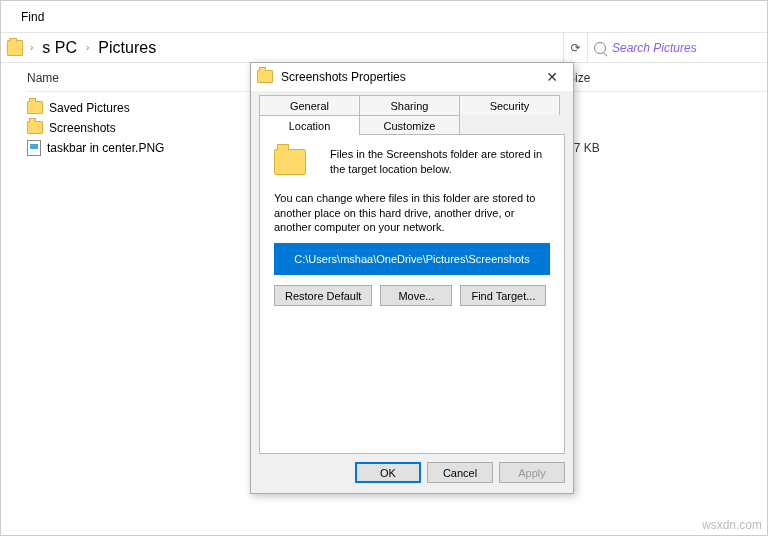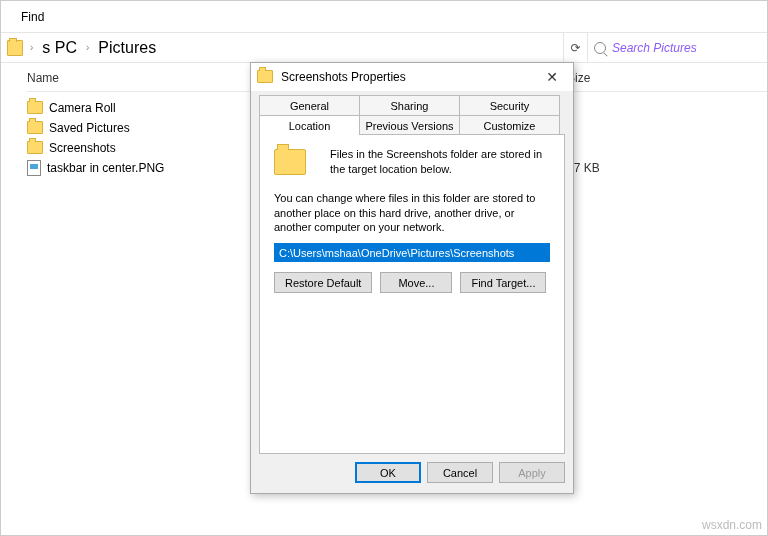--- a/index.html
+++ b/index.html
@@ -40,21 +40,21 @@
     .tabs { display: flex; flex-wrap: wrap; padding: 4px 8px 0; }
     .tab { height: 20px; font-size: 11px; display: flex; align-items: center; justify-content: center; border: 1px solid #bbb; border-bottom: none; background: #f5f5f5; margin-right: -1px; }
     .tab-row2 { display: flex; width: 100%; }
     .tab-row2 .tab { width: 101px; }
     .tab.active { background: #fff; position: relative; z-index: 2; }
     .tab-body { background: #fff; margin: 0 8px 8px; border: 1px solid #bbb; flex: 1; padding: 12px 14px; position: relative; margin-top: -1px; }
     .tab-body .row1 { display: flex; gap: 24px; margin-bottom: 14px; }
     .tab-body .big-folder { width: 32px; height: 26px; background: #ffd96a; border: 1px solid #d9b23a; border-radius: 2px; position: relative; flex: 0 0 auto; margin-top: 2px; }
     .tab-body .big-folder::before { content: ""; position: absolute; top: -6px; left: 2px; width: 10px; height: 5px; background: #ffd96a; border: 1px solid #d9b23a; border-bottom: none; }
     .tab-body p { font-size: 11px; line-height: 1.35; color: #000; }
-    .path-input { width: 100%; height: 19px; border: 1px solid #0078d7; background: #cce8ff; color: #000; font-size: 11px; padding: 0 4px; margin: 8px 0 10px; }
+    .path-input { width: 100%; height: 32px; border: 1px solid #0078d7; background: #cce8ff; color: #000; font-size: 11px; padding: 0 4px; margin: 8px 0 10px; text-align: center; }
     .path-input::selection { background: #0078d7; color: #fff; }
     .btn-row { display: flex; gap: 8px; }
     .btn { height: 21px; font-size: 11px; border: 1px solid #adadad; background: #e1e1e1; padding: 0 10px; display: flex; align-items: center; justify-content: center; min-width: 72px; }
     .dialog-buttons { display: flex; gap: 6px; justify-content: flex-end; padding: 0 8px 10px; }
     .dialog-buttons .btn { min-width: 66px; }
     .btn.default { border-color: #0078d7; box-shadow: inset 0 0 0 1px #0078d7; }
     .btn.disabled { color: #999; }
     .watermark { position: absolute; bottom: 4px; right: 6px; font-size: 12px; color: #bbb; }
   </style>
 </head>
@@ -83,27 +83,20 @@
   <div class="content">
     <div class="file-pane">
       <div class="col-headers">
         <div class="col-name">Name</div>
         <div class="col-size">Size</div>
       </div>
       <div class="file-list">
         <div class="file-row">
           <div class="cell-name">
               <span class="icon-folder"></span>
-              <span>Camera Roll</span>
-            </div>
-          <div class="cell-size"></div>
-        </div>
-        <div class="file-row">
-          <div class="cell-name">
-              <span class="icon-folder"></span>
               <span>Saved Pictures</span>
             </div>
           <div class="cell-size"></div>
         </div>
         <div class="file-row">
           <div class="cell-name">
               <span class="icon-folder"></span>
               <span>Screenshots</span>
             </div>
           <div class="cell-size"></div>
@@ -129,21 +122,20 @@
       </div>
   </div>
   <div class="tabs">
     <div class="tab-row2" style="order:-1;">
       <div class="tab">General</div>
       <div class="tab">Sharing</div>
       <div class="tab">Security</div>
     </div>
     <div class="tab-row2">
       <div class="tab active">Location</div>
-      <div class="tab">Previous Versions</div>
       <div class="tab">Customize</div>
     </div>
   </div>
   <div class="tab-body">
     <div class="row1">
       <div class="big-folder"></div>
       <p>Files in the Screenshots folder are stored in the target location below.</p>
     </div>
     <p>You can change where files in this folder are stored to another place on this hard drive, another drive, or another computer on your network.</p>
     <input class="path-input" style="background: rgb(0, 120, 215); color: rgb(255, 255, 255);" value="C:\Users\mshaa\OneDrive\Pictures\Screenshots">

